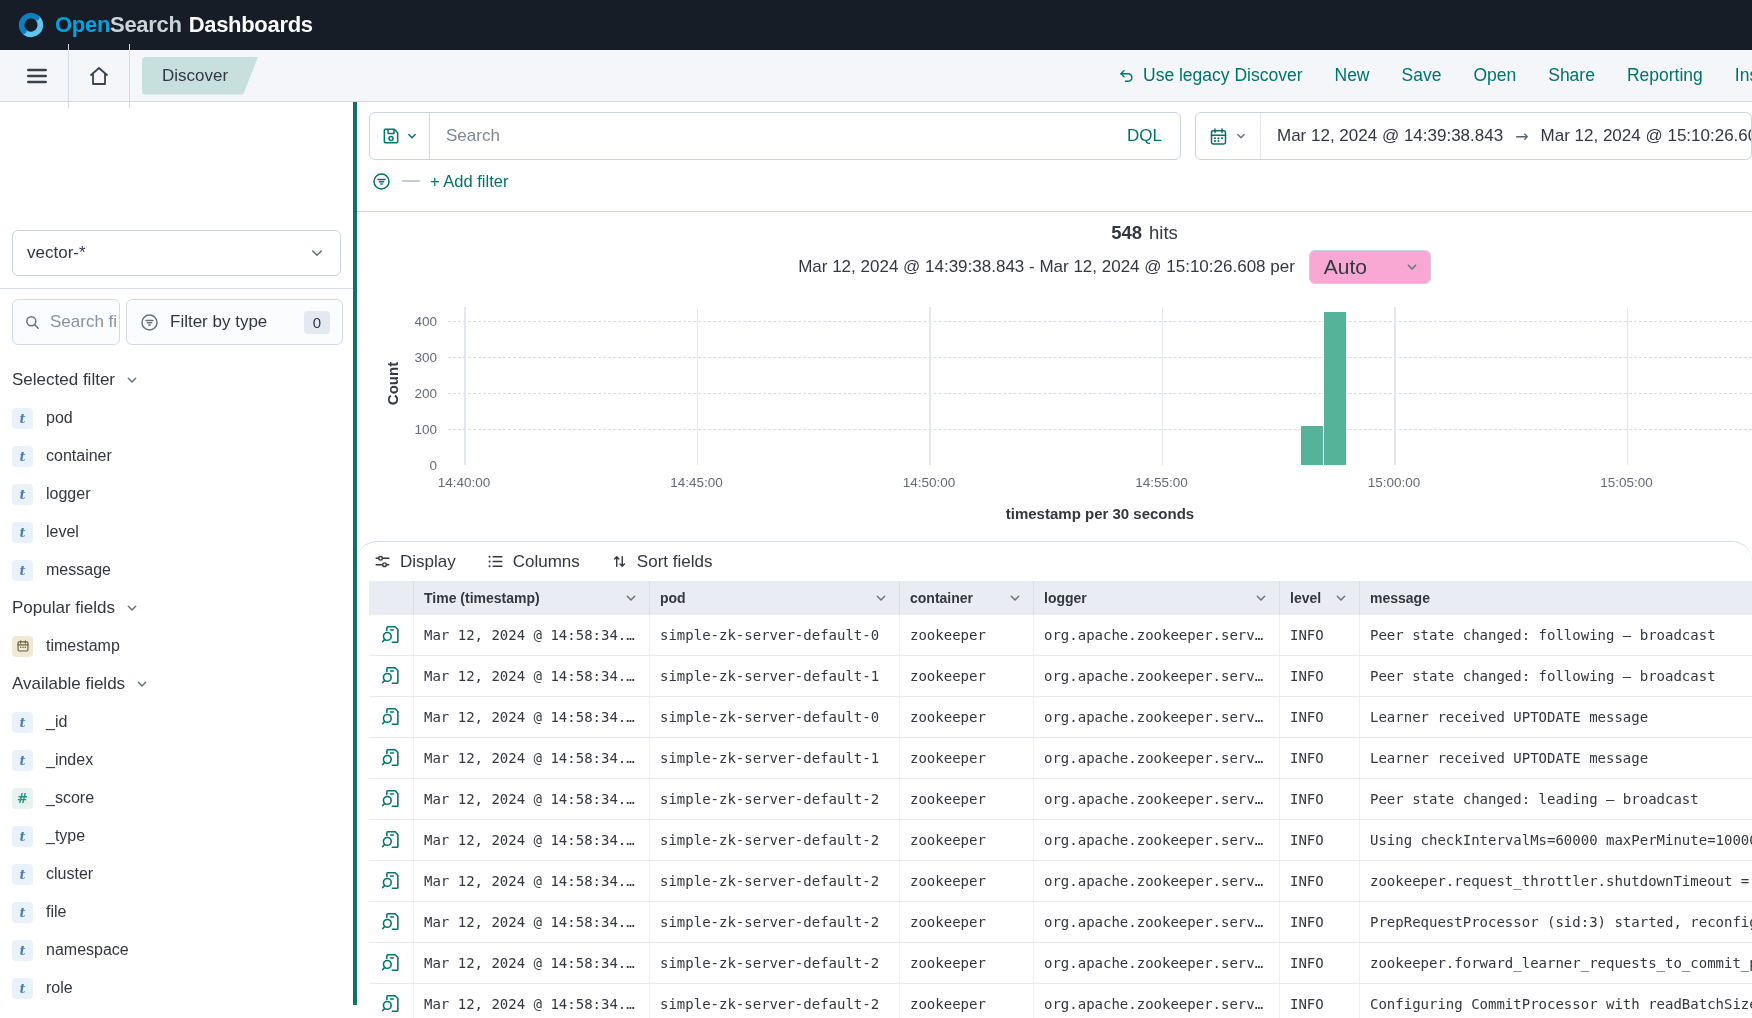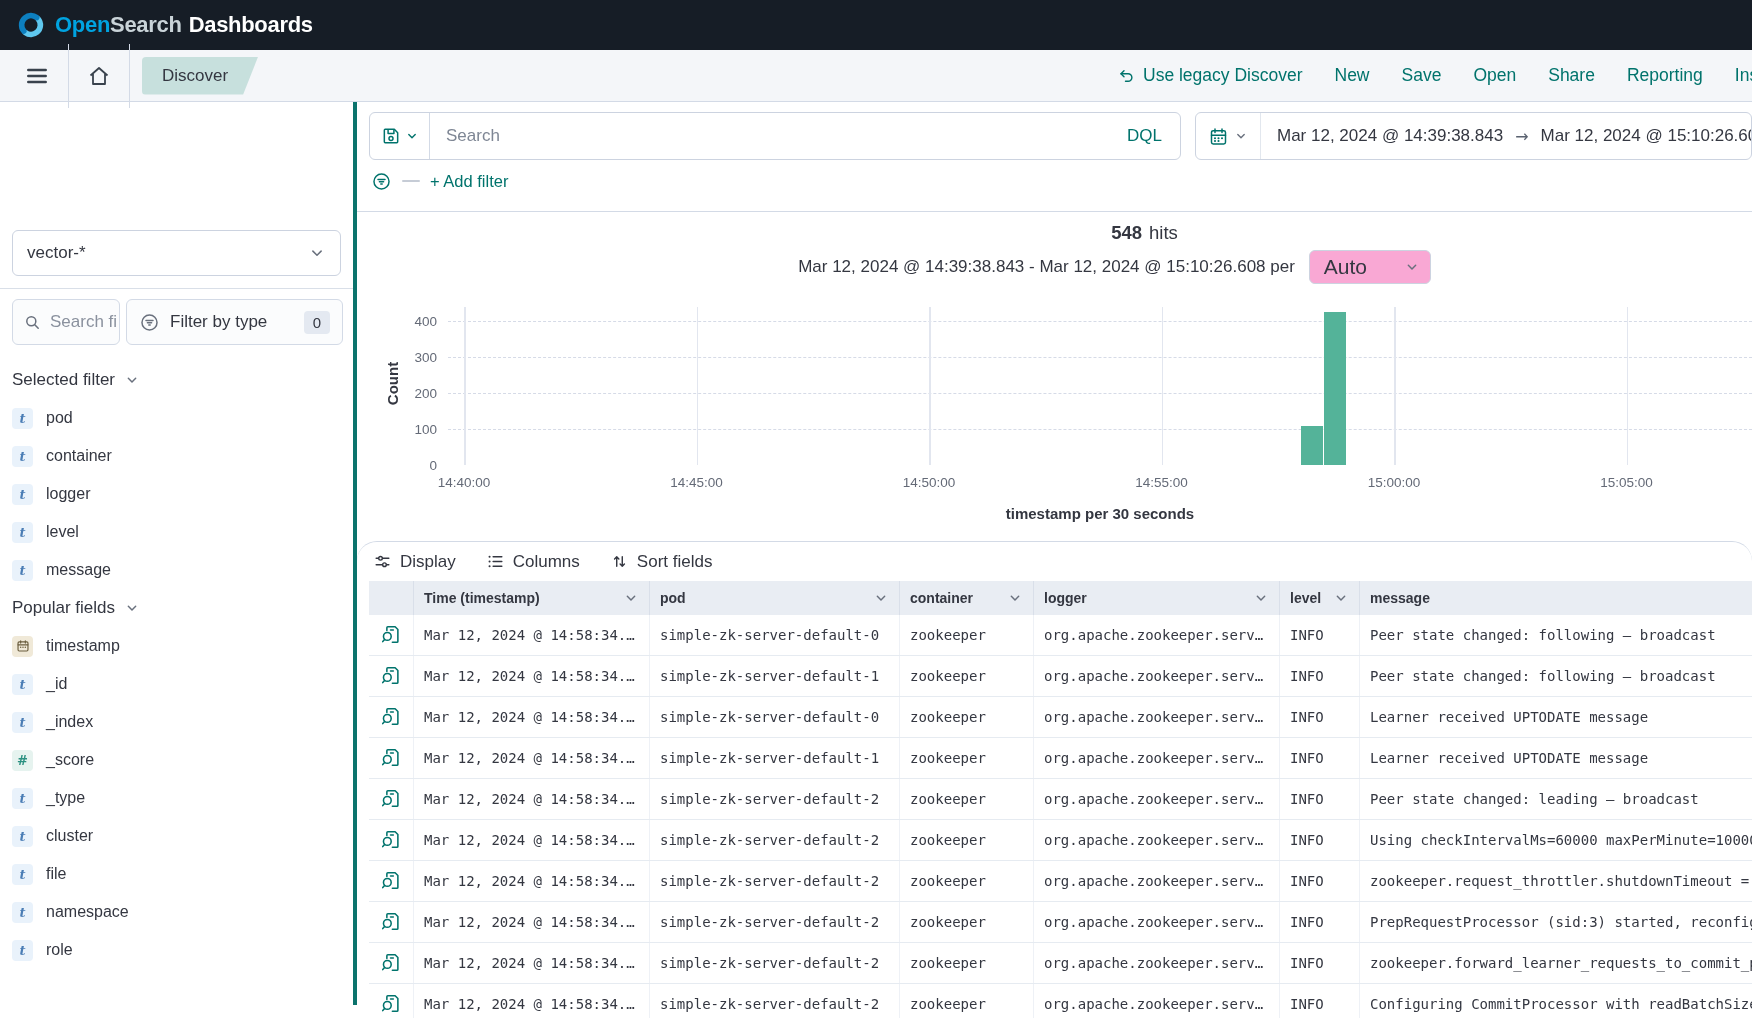--- a/index.html
+++ b/index.html
@@ -239,20 +239,26 @@
           <div class="field-item">
             <span class="fbadge d">
               <svg width="14" height="14" viewBox="0 0 24 24" fill="none" stroke="#6b5e3f" stroke-width="2" stroke-linecap="round">
                 <rect x="3.5" y="5" width="17" height="15.5" rx="2"></rect>
                 <path d="M8 3v4M16 3v4M3.5 10h17"></path>
                 <path d="M8 14h.01M12 14h.01M16 14h.01" stroke-width="2.6"></path>
               </svg>
             </span>
             <span class="fname">timestamp</span>
           </div>
+          <div class="fsec-title">
+            <span>Available fields</span>
+            <svg width="16" height="16" viewBox="0 0 24 24" fill="none" stroke="#69707d" stroke-width="2.2" stroke-linecap="round" stroke-linejoin="round">
+              <path d="M6.5 9.5 12 15l5.5-5.5"></path>
+            </svg>
+          </div>
           <div class="field-item">
             <span class="fbadge t">t</span>
             <span class="fname">_id</span>
           </div>
           <div class="field-item">
             <span class="fbadge t">t</span>
             <span class="fname">_index</span>
           </div>
           <div class="field-item">
             <span class="fbadge n">#</span>

